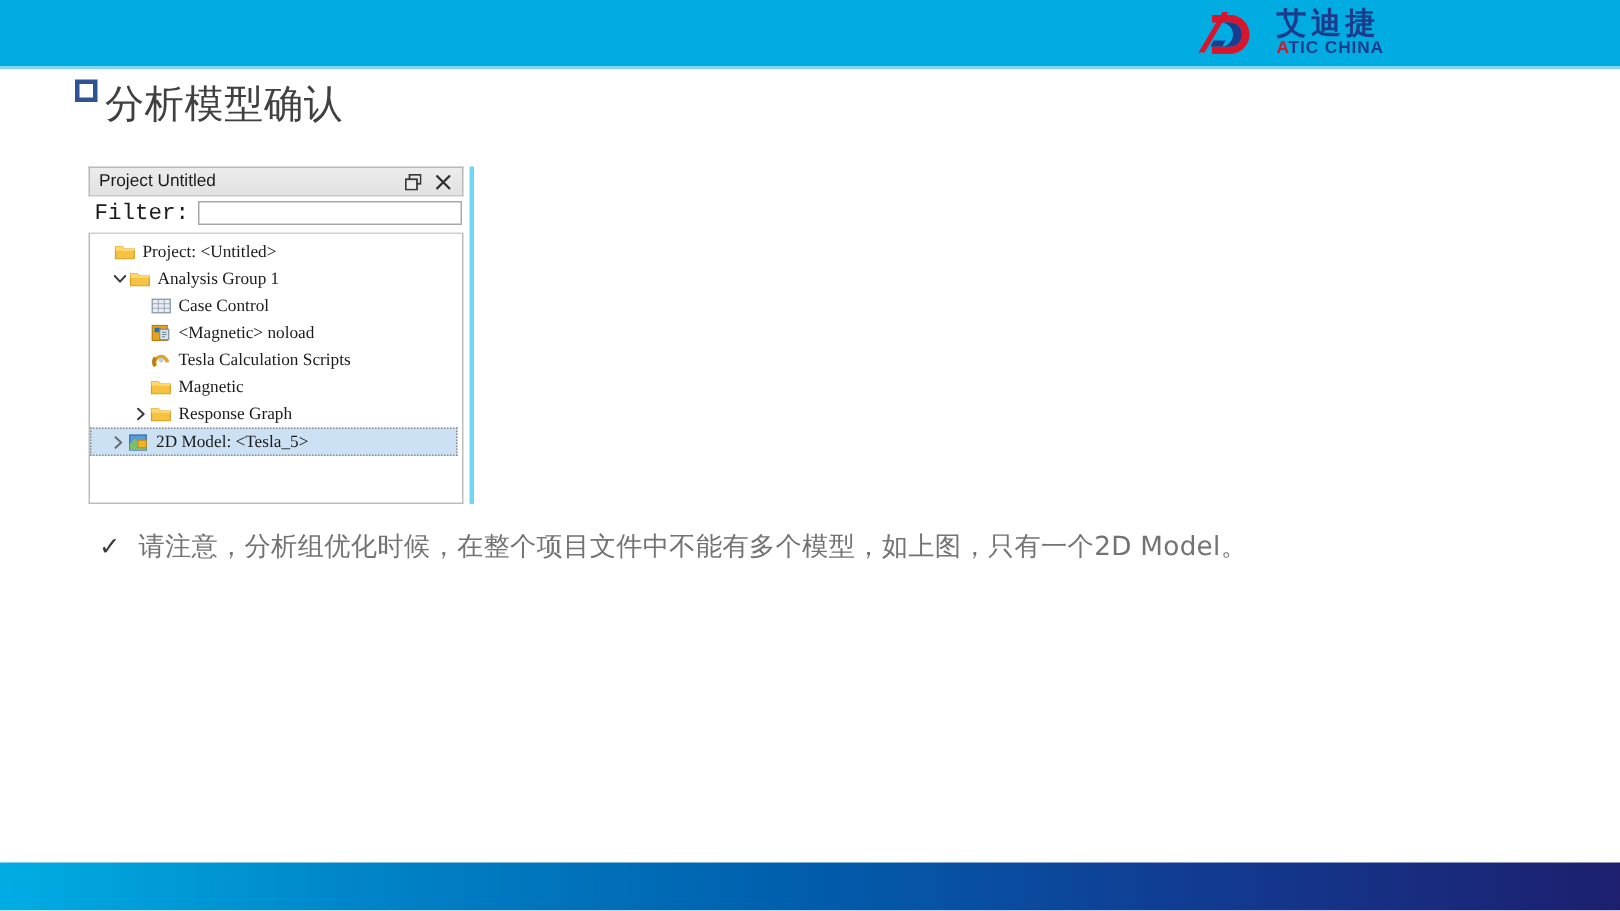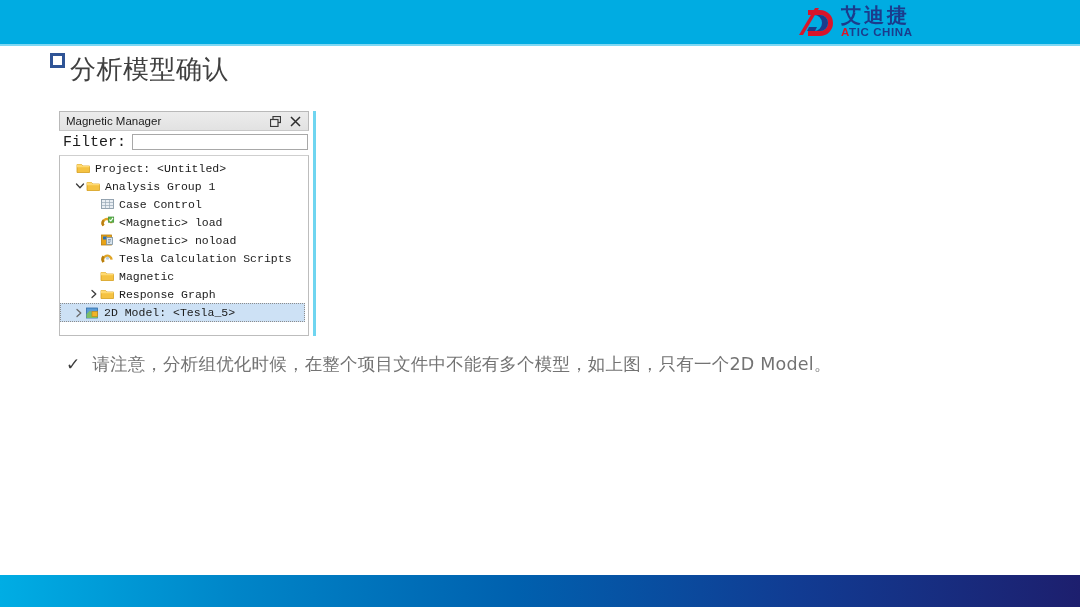--- a/index.html
+++ b/index.html
@@ -32,21 +32,21 @@
   }
 
   
   .logo {
     position: absolute;
     left: 795px;
     top: 4px;
     height: 36px;
     display: flex;
     align-items: center;
-    gap: 6px;
+    gap: 16px;
   }
   .logo-mark {
     width: 40px;
     height: 34px;
     flex: 0 0 auto;
   }
   .logo-text {
     display: flex;
     flex-direction: column;
     justify-content: center;
@@ -190,21 +190,21 @@
   .tr {
     height: 18px;
     display: flex;
     align-items: center;
     position: relative;
     white-space: nowrap;
   }
   .tr-label {
     font-size: 11.5px;
     color: #1b1b1b;
-    font-family: Liberation Mono, monospace;
+    font-family: Liberation Serif, serif;
     margin-left: 4px;
   }
   .chev {
     width: 12px;
     height: 14px;
     flex: 0 0 auto;
     display: inline-block;
   }
   .chev-sp {
     width: 12px;
@@ -285,21 +285,21 @@
 </div>
 
 <div class="slide-title">
   <span class="title-bullet"></span>
   <span class="title-text">分析模型确认</span>
 </div>
 
 <div class="pm-clip">
 
   <div class="pm-titlebar">
-    <span class="pm-title-label">Magnetic Manager</span>
+    <span class="pm-title-label">Project Untitled</span>
     <span class="pm-title-btns">
       <svg class="pm-btn" viewBox="0 0 11 11">
         <rect x="3" y="0.5" width="7.5" height="6" fill="none" stroke="#3a3a3a" stroke-width="1.2"></rect>
         <rect x="0.5" y="3.5" width="7.5" height="7" fill="#ececec" stroke="#3a3a3a" stroke-width="1.2"></rect>
       </svg>
       <svg class="pm-btn" viewBox="0 0 11 11">
         <path d="M1 1 L10 10 M10 1 L1 10" stroke="#2d2d2d" stroke-width="1.5" fill="none"></path>
       </svg>
     </span>
   </div>
@@ -332,29 +332,20 @@
     </div>
 
     <div class="tr" style="padding-left:40px;">
       <svg class="ic" viewBox="0 0 15 14">
         <rect x="1.5" y="2.5" width="12" height="9" fill="#e9eef3" stroke="#8a9aa8" stroke-width="0.9"></rect>
         <path d="M1.5 5.5 H13.5 M1.5 8.5 H13.5 M5.5 2.5 V11.5 M9.5 2.5 V11.5" stroke="#9aa9b6" stroke-width="0.7"></path>
       </svg>
       <span class="tr-label">Case Control</span>
     </div>
 
-    <div class="tr" style="padding-left:40px;">
-      <svg class="ic" viewBox="0 0 15 14">
-        <path d="M3.5 10.5 A4.2 4.2 0 1 1 11.2 8.2" fill="none" stroke="#e0a526" stroke-width="2.4"></path>
-        <path d="M3.5 10.5 A4.2 4.2 0 0 1 3.6 5.2" fill="none" stroke="#bb7f12" stroke-width="2.4"></path>
-        <rect x="8.5" y="2" width="5.2" height="5.2" fill="#5fb84f" stroke="#3d8a31" stroke-width="0.7"></rect>
-        <path d="M9.4 4.6 L10.8 6 L13 2.9" stroke="#ffffff" stroke-width="1.1" fill="none"></path>
-      </svg>
-      <span class="tr-label">&lt;Magnetic&gt; load</span>
-    </div>
 
     <div class="tr" style="padding-left:40px;">
       <svg class="ic" viewBox="0 0 15 14">
         <rect x="1.5" y="2" width="10" height="10" fill="#e8a317" stroke="#b87d0c" stroke-width="0.8"></rect>
         <rect x="3" y="3.5" width="4" height="3" fill="#2a6fb0"></rect>
         <rect x="6.5" y="4.5" width="6" height="7" fill="#d7e3ee" stroke="#7b8f9f" stroke-width="0.8"></rect>
         <path d="M8 6.5 H11 M8 8 H11 M8 9.5 H10" stroke="#6f8496" stroke-width="0.7"></path>
       </svg>
       <span class="tr-label">&lt;Magnetic&gt; noload</span>
     </div>

